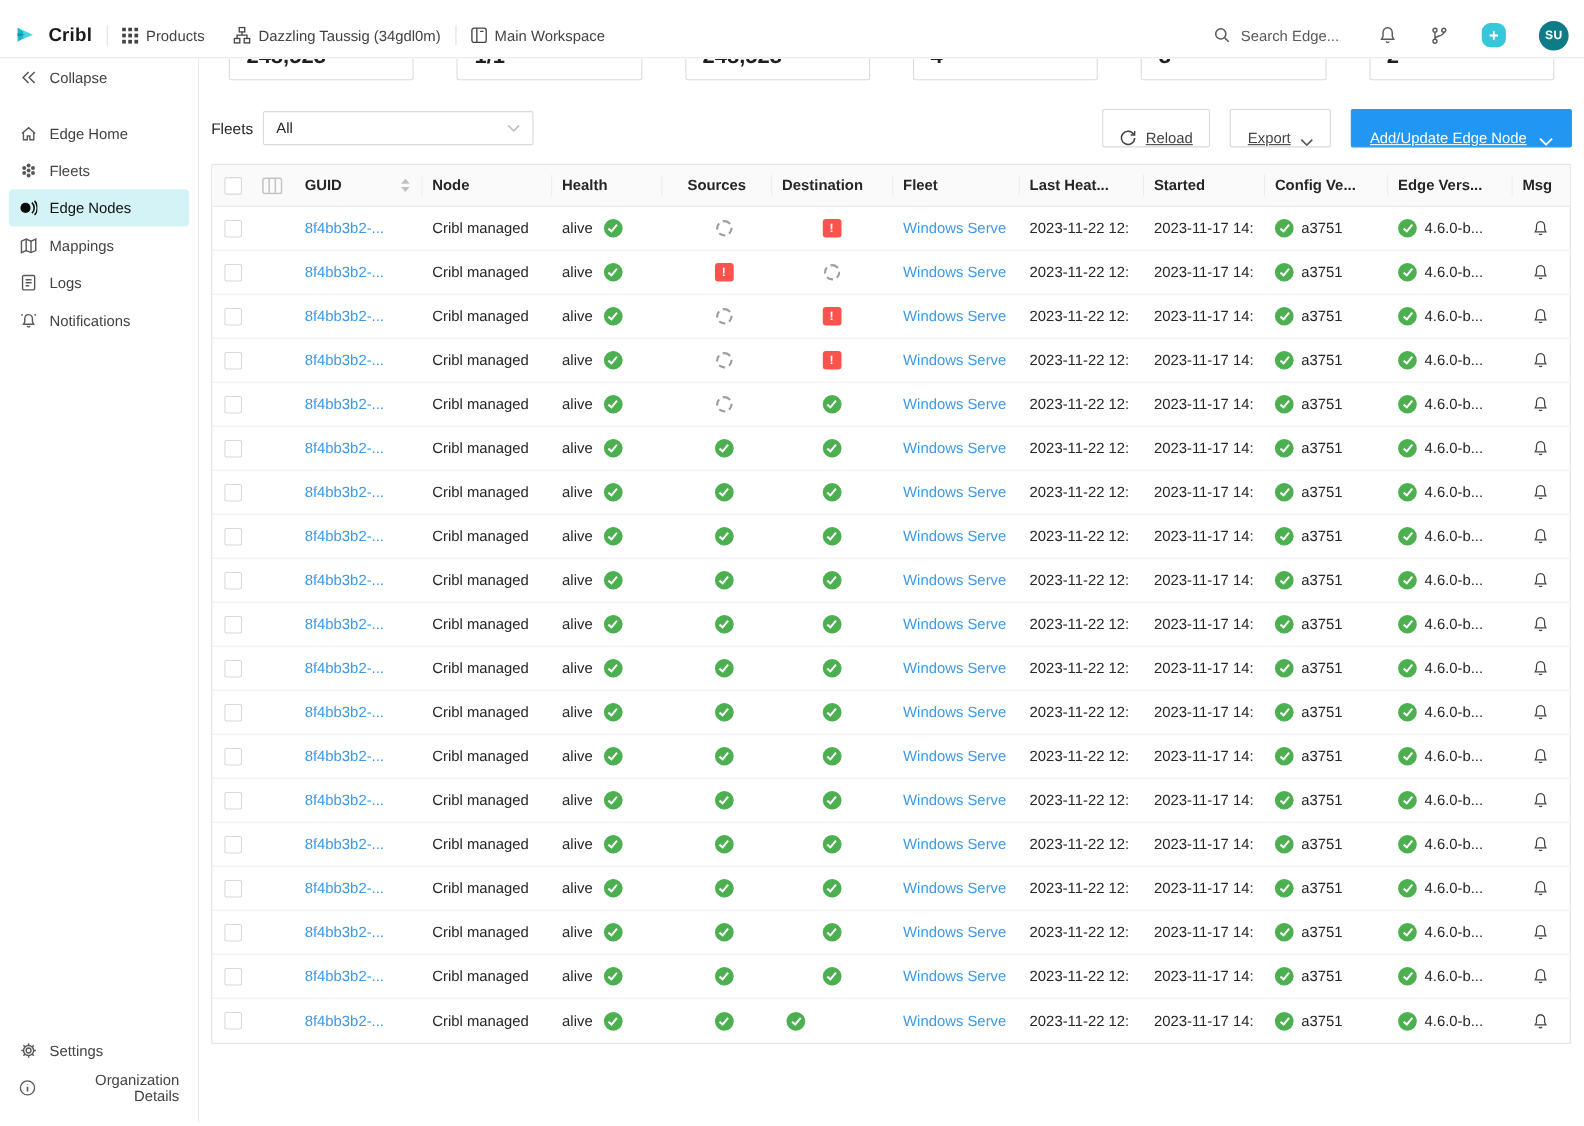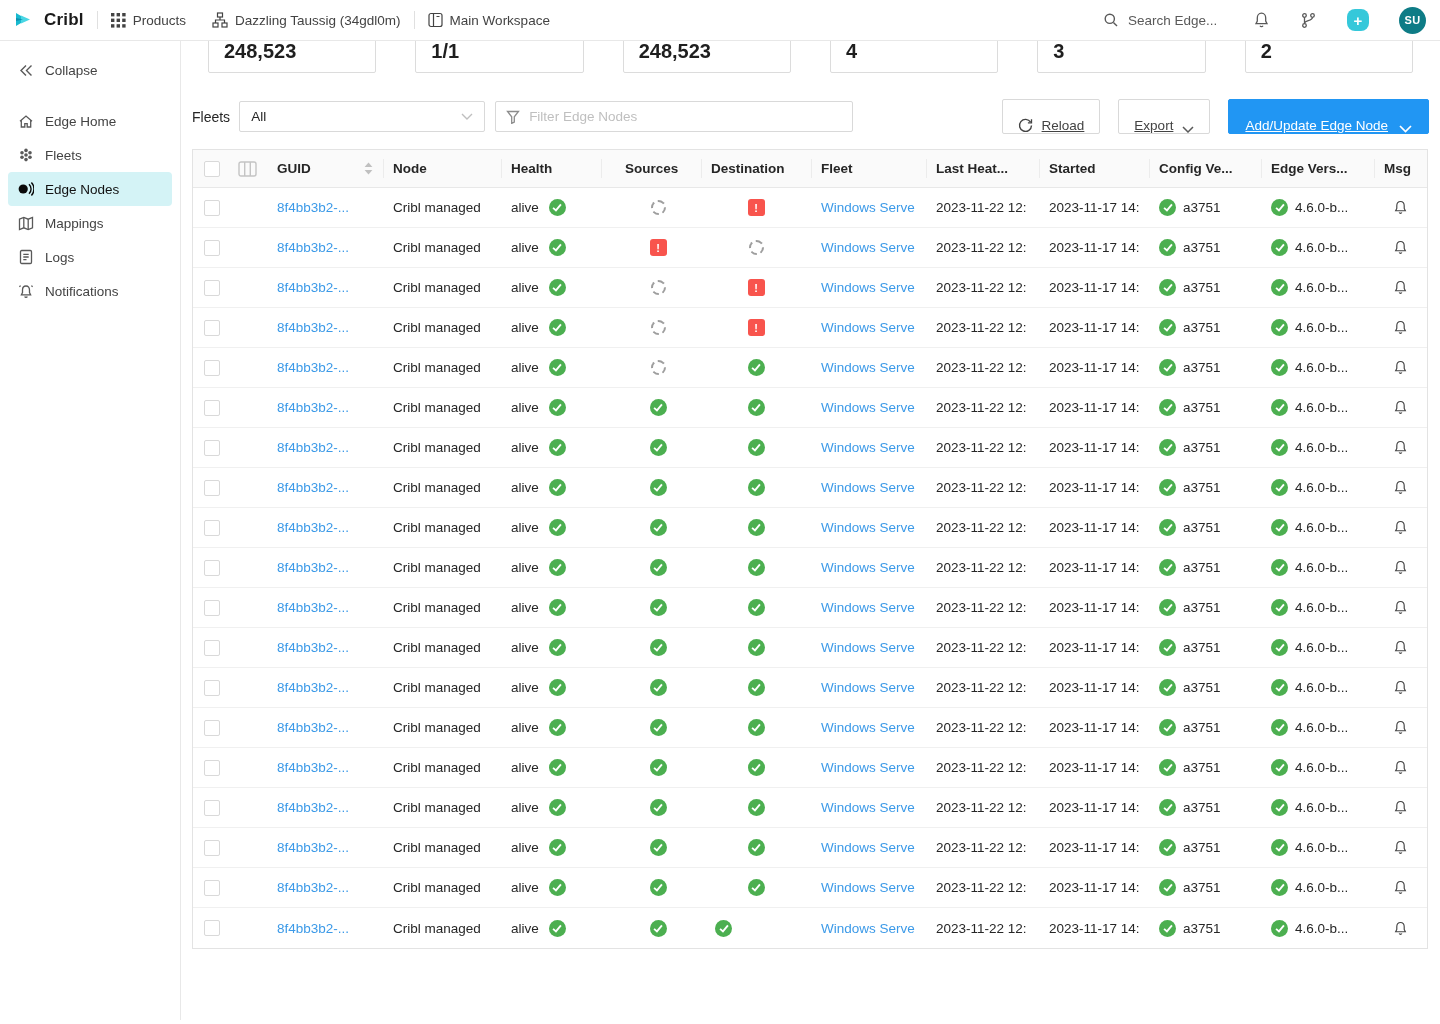--- a/index.html
+++ b/index.html
@@ -1,20 +1,20 @@
 <!DOCTYPE html>
 <html><head>
 <meta charset="utf-8">
 <style>
   * { margin:0; padding:0; box-sizing:border-box; }
   html,body { width:1440px; height:1024px; overflow:hidden; background:#fff;
     font-family:"Liberation Sans", sans-serif; color:#262626; }
 
   
-  .topbar { position:fixed; top:0; left:0; right:0; height:41px; background:#fff;
+  .topbar { position:fixed; top:12px; left:0; right:0; height:41px; background:#fff;
     border-bottom:1px solid #e8e8e8; display:flex; align-items:center; padding:0 14px; z-index:10; }
   .brand { display:flex; align-items:center; gap:8px; }
   .brand-name { font-size:17px; font-weight:700; color:#1a1a1a; letter-spacing:.2px; }
   .tb-divider { width:1px; height:18px; background:#e0e0e0; margin:0 13px; }
   .tb-item { display:flex; align-items:center; gap:7px; font-size:13.5px; color:#434343; cursor:pointer; }
   .tb-item + .tb-item { margin-left:26px; }
   .tb-right { margin-left:auto; display:flex; align-items:center; }
   .tb-search { display:flex; align-items:flex-end; gap:9px; color:#595959; font-size:13.5px; min-width:120px; cursor:text; }
   .tb-iconbtn { margin-left:30px; display:flex; align-items:center; cursor:pointer; color:#595959; }
   .plus-badge { width:22px; height:22px; border-radius:8px; background:#35c8da; color:#fff;
@@ -235,20 +235,41 @@
   <div class="side-item">
     <span class="sicon">
       <svg width="16" height="16" viewBox="0 0 16 16" fill="none" stroke="currentColor" stroke-width="1.3">
         <path d="M8 3 C5.7 3 4.5 4.8 4.5 7 v2.6 L3.4 11.8 h9.2 L11.5 9.6 V7 C11.5 4.8 10.3 3 8 3 Z"></path>
         <path d="M6.7 13.4 a1.4 1.4 0 0 0 2.6 0 M2.6 2.6 L1.4 3.8 M13.4 2.6 L14.6 3.8"></path>
       </svg>
     </span>
     <span>Notifications</span>
   </div>
 
+  <div class="side-footer">
+    <div class="side-item">
+      <span class="sicon">
+        <svg width="16" height="16" viewBox="0 0 16 16" fill="none" stroke="currentColor" stroke-width="1.3">
+          <circle cx="8" cy="8" r="2.2"></circle>
+          <path d="M8 1.3 v2 M8 12.7 v2 M1.3 8 h2 M12.7 8 h2 M3.3 3.3 l1.4 1.4 M11.3 11.3 l1.4 1.4 M12.7 3.3 l-1.4 1.4 M4.7 11.3 l-1.4 1.4"></path>
+          <circle cx="8" cy="8" r="4.6"></circle>
+        </svg>
+      </span>
+      <span>Settings</span>
+    </div>
+    <div class="side-item">
+      <span class="sicon">
+        <svg width="16" height="16" viewBox="0 0 16 16" fill="none" stroke="currentColor" stroke-width="1.2">
+          <circle cx="8" cy="8" r="6.4"></circle>
+          <path d="M8 7 v4.2 M8 4.5 v.4" stroke-width="1.5"></path>
+        </svg>
+      </span>
+      <span>Organization Details</span>
+    </div>
+  </div>
 </div>
 
 <div class="main">
 
   <div class="stats">
     <div class="stat-card">
       <div class="stat-label">Nodes</div>
       <div class="stat-value">248,523</div>
     </div>
     <div class="stat-card">
@@ -276,26 +297,20 @@
   <div class="filterbar">
     <span class="fleets-label">Fleets</span>
     <div class="select">
       <span>All</span>
       <span class="chev">
         <svg width="12" height="7" viewBox="0 0 12 7" fill="none" stroke="currentColor" stroke-width="1.4">
             <path d="M1 1 L6 6 L11 1"></path>
           </svg>
       </span>
     </div>
-    <div class="filter-input">
-      <svg width="14" height="14" viewBox="0 0 14 14" fill="none" stroke="#8c8c8c" stroke-width="1.3">
-        <path d="M1.5 1.5 h11 L8.3 6.8 V12 l-2.6 1.4 V6.8 Z"></path>
-      </svg>
-      <input type="text" placeholder="Filter Edge Nodes" style="">
-    </div>
     <button class="btn btn-reload">
       <svg width="15" height="15" viewBox="0 0 15 15" fill="none" stroke="#434343" stroke-width="1.4">
         <path d="M12.6 4.2 A6 6 0 1 0 13.5 7.5"></path>
         <path d="M13.5 1.2 V4.8 H9.9" stroke-width="1.3"></path>
       </svg>
       <span>Reload</span>
     </button>
     <button class="btn btn-export">
       <span>Export</span>
       <svg width="12" height="7" viewBox="0 0 12 7" fill="none" stroke="#595959" stroke-width="1.5">

